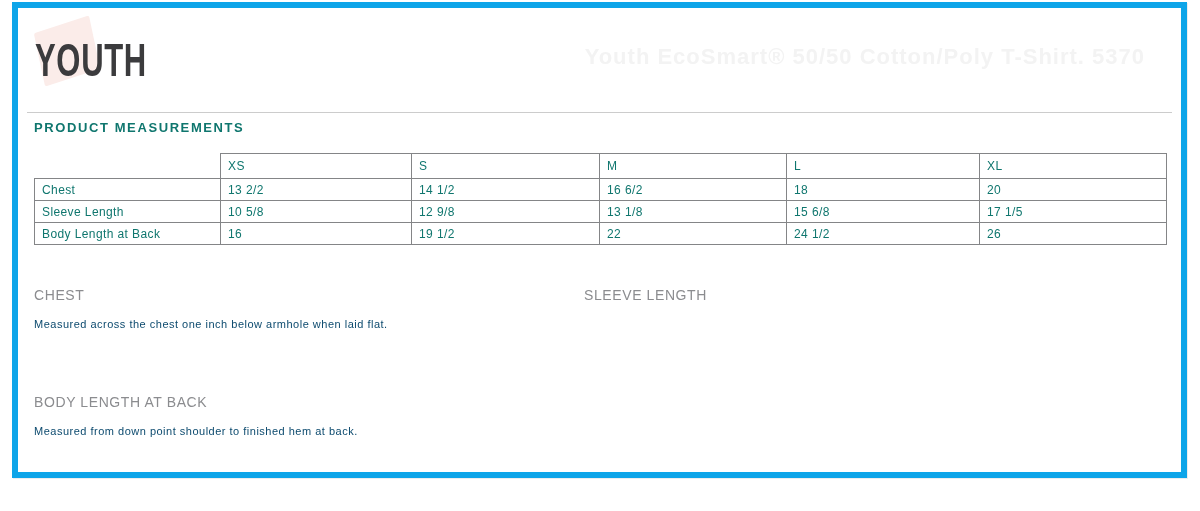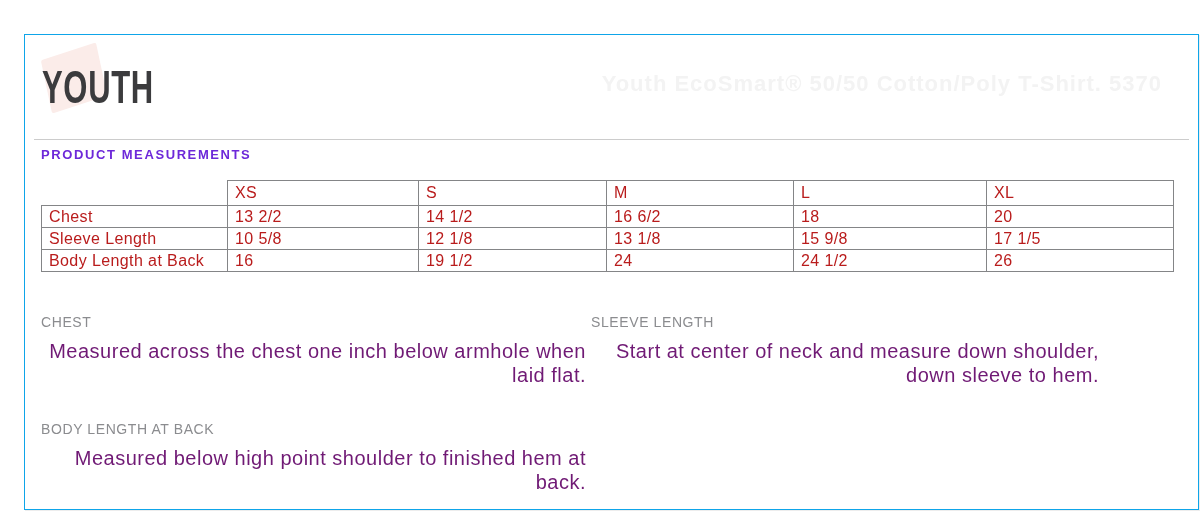--- a/index.html
+++ b/index.html
@@ -5,26 +5,25 @@
   * { margin: 0; padding: 0; box-sizing: border-box; }
   html, body { background: #ffffff; }
   body {
     width: 1200px; height: 511px;
     position: relative;
     font-family: "Liberation Sans", sans-serif;
     overflow: hidden;
   }
   .frame {
     position: absolute;
-    left: 12px; top: 34px;
+    left: 12px; top: 2px;
     width: 1175px; height: 476px;
     background: #ffffff;
-    border: 1px solid #0ea5e9;
+    border: 6px solid #0ea5e9;
     box-shadow: 1px 1px 0 rgba(0,0,0,0.07);
-    margin-left: 12px;
   }
   
   .brand-watermark {
     position: absolute;
     left: 20px; top: 16px;
     width: 58px; height: 54px;
     background: #fbeceا9;
     background: #fbece9;
     transform: rotate(-18deg) skewX(-6deg);
     border-radius: 2px;
@@ -54,30 +53,30 @@
     position: absolute;
     left: 9px; right: 9px; top: 104px;
     border-top: 1px solid #cccccc;
   }
   .section-title {
     position: absolute;
     left: 16px; top: 112px;
     font-size: 13px;
     font-weight: bold;
     letter-spacing: 1.6px;
-    color: #6d28d9;
+    color: #0f766e;
   }
   .size-table {
     position: absolute;
     left: 16px; top: 145px;
     border-collapse: collapse;
     table-layout: fixed;
     width: 1132px;
-    font-size: 16px;
-    color: #b91c1c;
+    font-size: 12px;
+    color: #0f766e;
     letter-spacing: 0.4px;
   }
   .size-table th, .size-table td {
     border: 1px solid #848587;
     font-weight: normal;
     text-align: left;
     padding: 0 0 0 7px;
     vertical-align: middle;
     overflow: hidden;
     white-space: nowrap;
@@ -86,25 +85,24 @@
   .size-table tbody td { height: 22px; }
   .size-table th.ghost { border: none; background: transparent; }
   .defs-heading {
     font-size: 14px;
     color: #8b8c8f;
     letter-spacing: 0.6px;
     font-weight: normal;
     margin-bottom: 9px;
   }
   .defs-text {
-    font-size: 20px;
-    color: #701a75;
+    font-size: 11px;
+    color: #0c4a6e;
     letter-spacing: 0.5px;
     line-height: 24px;
-    text-align: right;
   }
   .def-block { position: absolute; }
   .def-chest { left: 16px; top: 279px; width: 545px; }
   .def-sleeve { left: 566px; top: 279px; width: 508px; }
   .def-body { left: 16px; top: 386px; width: 545px; }
 </style>
 </head>
 <body>
 
 <div class="frame">
@@ -143,44 +141,43 @@
         <td>Chest</td>
         <td>13 2/2</td>
         <td>14 1/2</td>
         <td>16 6/2</td>
         <td>18</td>
         <td>20</td>
       </tr>
       <tr>
         <td>Sleeve Length</td>
         <td>10 5/8</td>
-        <td>12 1/8</td>
+        <td>12 9/8</td>
         <td>13 1/8</td>
-        <td>15 9/8</td>
+        <td>15 6/8</td>
         <td>17 1/5</td>
       </tr>
       <tr>
         <td>Body Length at Back</td>
         <td>16</td>
         <td>19 1/2</td>
-        <td>24</td>
+        <td>22</td>
         <td>24 1/2</td>
         <td>26</td>
       </tr>
     </tbody>
   </table>
 
   <div class="def-block def-chest">
     <div class="defs-heading">CHEST</div>
     <div class="defs-text">Measured across the chest one inch below armhole when laid flat.</div>
   </div>
 
   <div class="def-block def-sleeve">
     <div class="defs-heading">SLEEVE LENGTH</div>
-    <div class="defs-text">Start at center of neck and measure down shoulder, down sleeve to hem.</div>
   </div>
 
   <div class="def-block def-body">
     <div class="defs-heading">BODY LENGTH AT BACK</div>
-    <div class="defs-text">Measured below high point shoulder to finished hem at back.</div>
+    <div class="defs-text">Measured from down point shoulder to finished hem at back.</div>
   </div>
 
 </div>
 
 </body></html>

